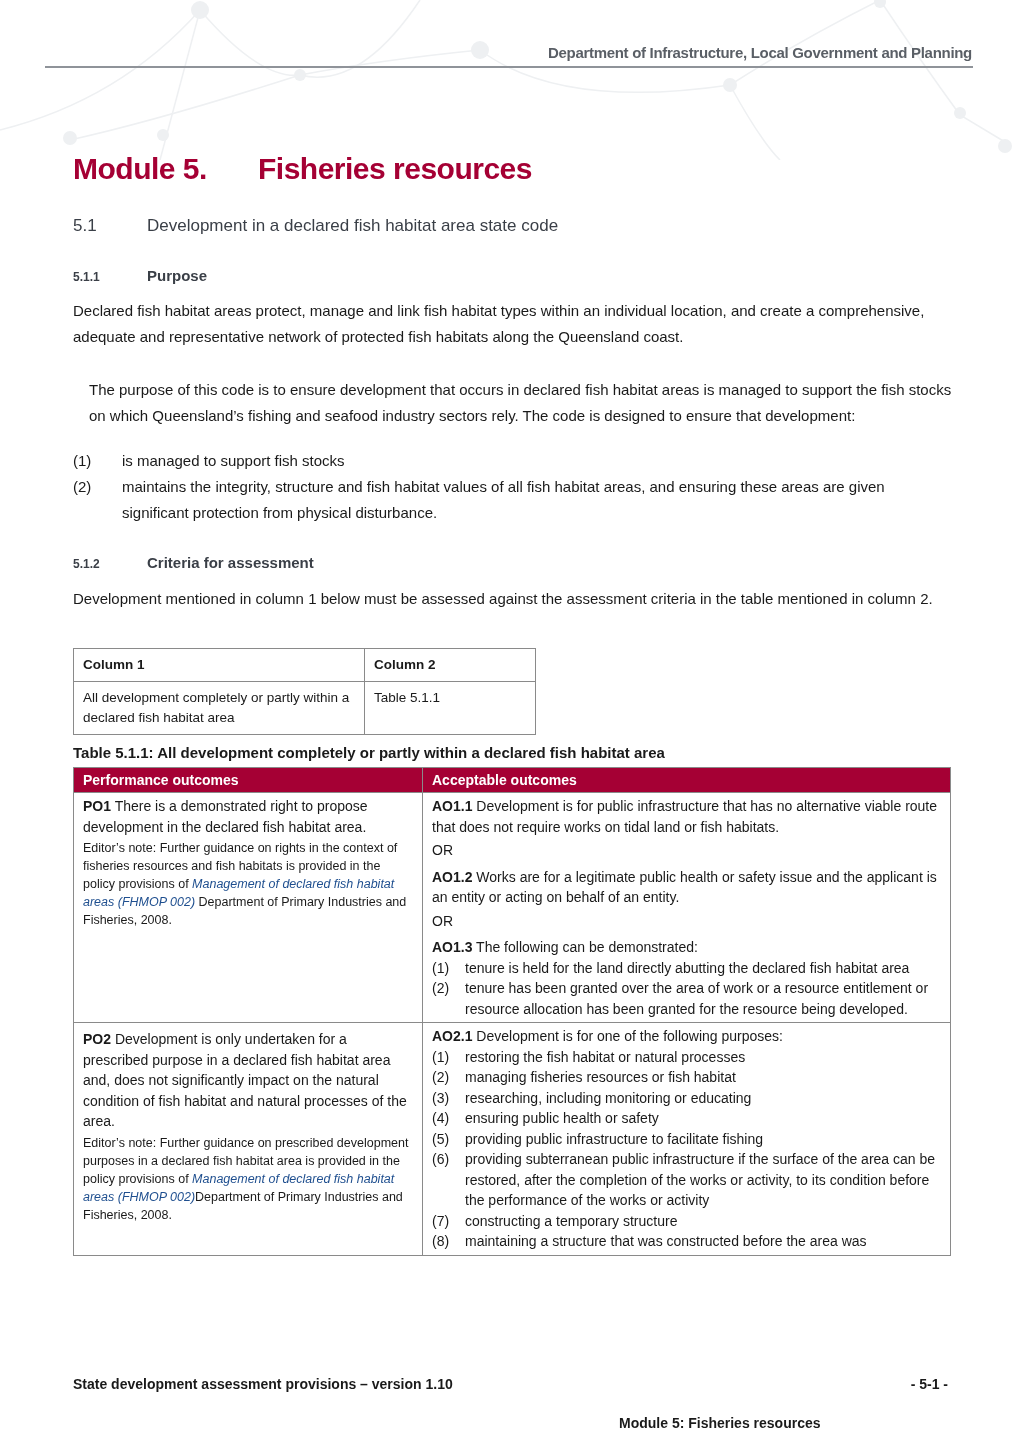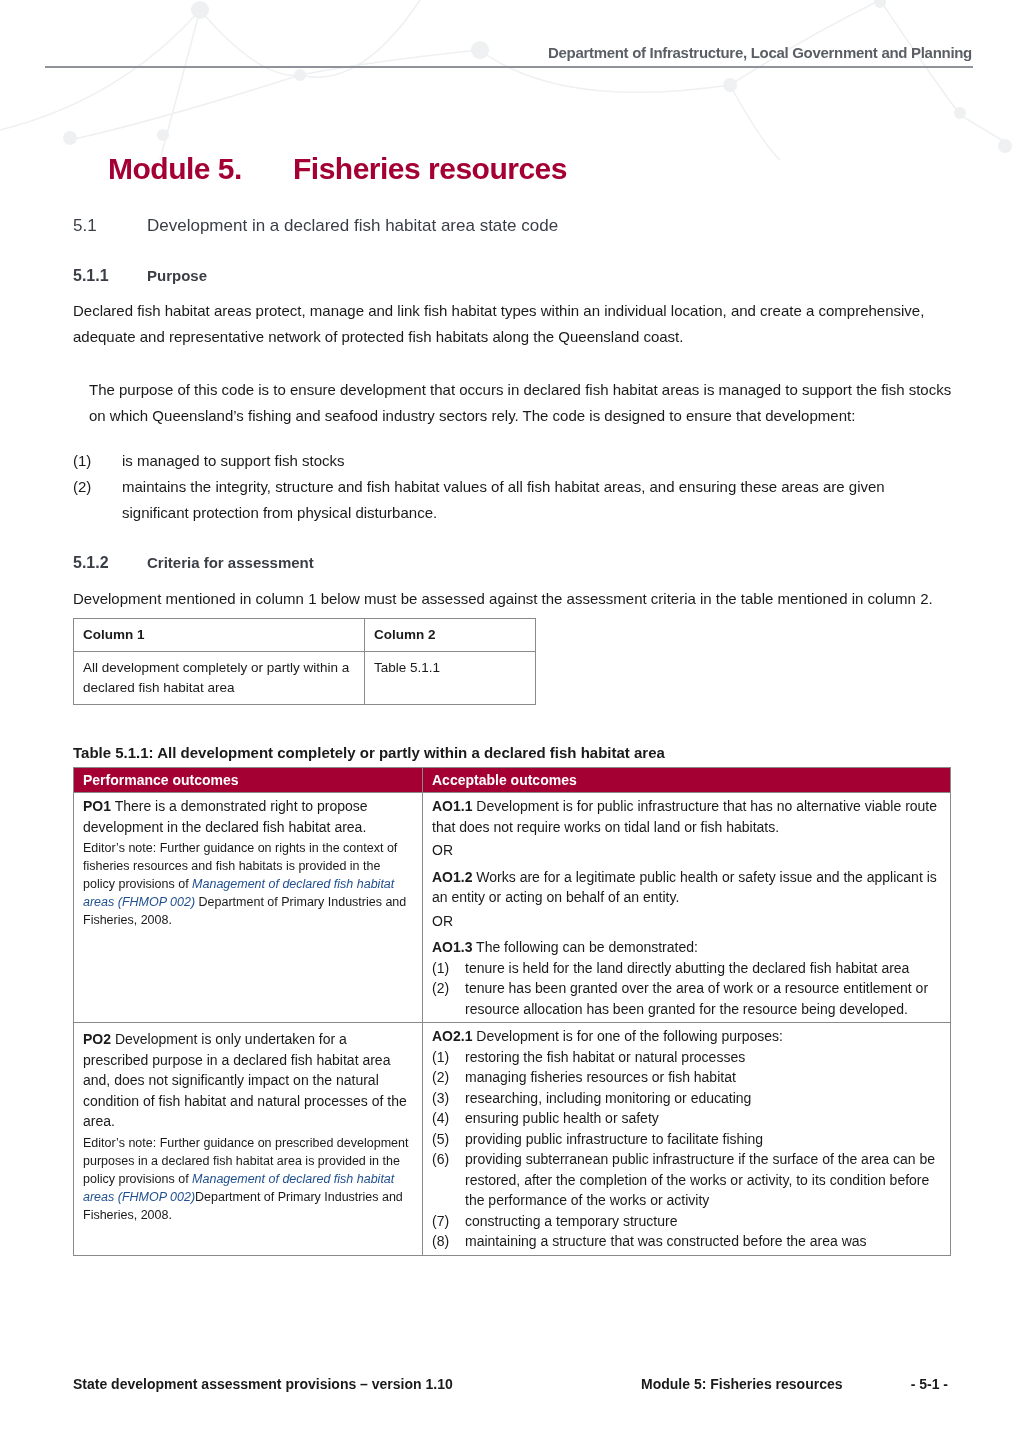--- a/index.html
+++ b/index.html
@@ -14,55 +14,55 @@
     position: absolute; right: 48px; top: 44px;
     font-family: "Liberation Sans", sans-serif; font-weight: bold;
     font-size: 15px; color: #5a5f66; letter-spacing: -0.3px;
   }
   .header-rule { position: absolute; left: 45px; right: 47px; top: 66px; height: 2px; background: #8f9399; }
 
   .module-title {
     position: absolute; left: 73px; top: 152px;
     font-size: 30px; font-weight: bold; color: #a50034; letter-spacing: -0.5px;
   }
-  .module-title .num { display: inline-block; width: 185px; margin-left: 35px; }
+  .module-title .num { display: inline-block; width: 185px; }
 
   .h2 { position: absolute; left: 73px; top: 216px; font-size: 17px; font-weight: normal; color: #3a3f47; }
   .h2 .num, .h3 .num { display: inline-block; width: 74px; }
   .h3 { position: absolute; left: 73px; top: 267px; font-size: 15px; font-weight: bold; color: #3a3f47; }
-  .h3 .num { font-size: 16px; }
+  .h3 .num { font-size: 12px; }
 
   .para { position: absolute; left: 73px; width: 875px; font-size: 15px; line-height: 26px; color: #1a1a1a; }
   .u { text-decoration-color: #9a9a9a; text-underline-offset: 3px; }
 
   .list { position: absolute; left: 73px; width: 875px; font-size: 15px; line-height: 26px; }
   .list .li { display: flex; }
   .list .li .n { width: 49px; flex: none; }
 
   table { border-collapse: collapse; }
-  .col-table { position: absolute; left: 73px; top: 618px; width: 463px; font-size: 13.5px; }
+  .col-table { position: absolute; left: 73px; top: 648px; width: 463px; font-size: 13.5px; }
   .col-table td, .col-table th { border: 1px solid #8a8a8a; padding: 6px 9px; text-align: left; vertical-align: top; line-height: 20px; }
   .col-table th { font-weight: bold; }
 
   .caption { position: absolute; left: 73px; top: 744px; font-size: 15px; font-weight: bold; color: #1a1a1a; }
 
   .main-table { position: absolute; left: 73px; top: 767px; width: 878px; font-size: 14px; }
   .main-table th { background: #a50034; color: #fff; text-align: left; font-weight: bold; padding: 4px 9px; font-size: 14px; border: 1px solid #8a8a8a; }
   .main-table td { border: 1px solid #8a8a8a; vertical-align: top; padding: 3px 9px; line-height: 20.5px; }
   .main-table td.po { width: 330px; }
   .note { font-size: 12.5px; line-height: 18px; margin-top: 2px; }
   .note i { color: #1f4f8f; }
   .or { margin: 3px 0 6px 0; }
   .ao-block { margin-bottom: 2px; }
   .sub { display: flex; }
   .sub .n { width: 33px; flex: none; }
 
   .footer { position: absolute; top: 1376px; left: 73px; right: 72px; font-size: 14px; font-weight: bold; }
   .footer .left { position: absolute; left: 0; }
-  .footer .mid { position: absolute; left: 568px; }
+  .footer .mid { position: absolute; left: 546px; margin-top: 39px; }
   .footer .right { position: absolute; right: 0; }
 </style>
 </head>
 <body>
 
 <svg class="bg-deco" viewBox="0 0 1020 160">
   <g stroke="#eef0f2" stroke-width="1.5" fill="none">
     <path d="M0 130 Q 120 100 200 10"></path>
     <path d="M200 10 Q 260 80 300 75 Q 380 60 480 50"></path>
     <path d="M70 140 Q 160 120 300 75"></path>

